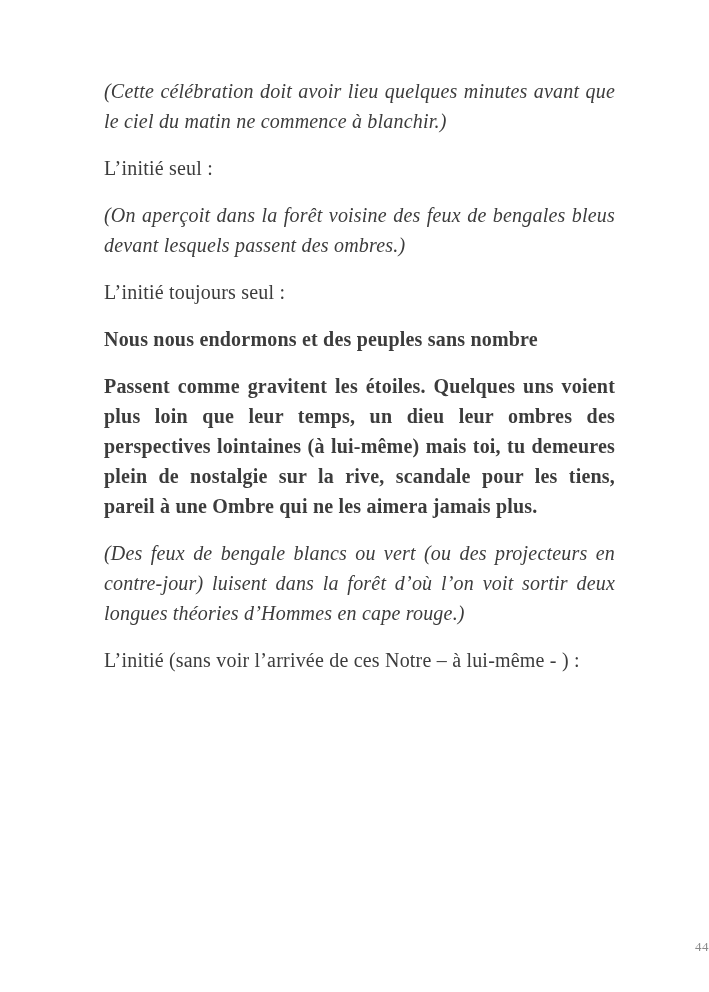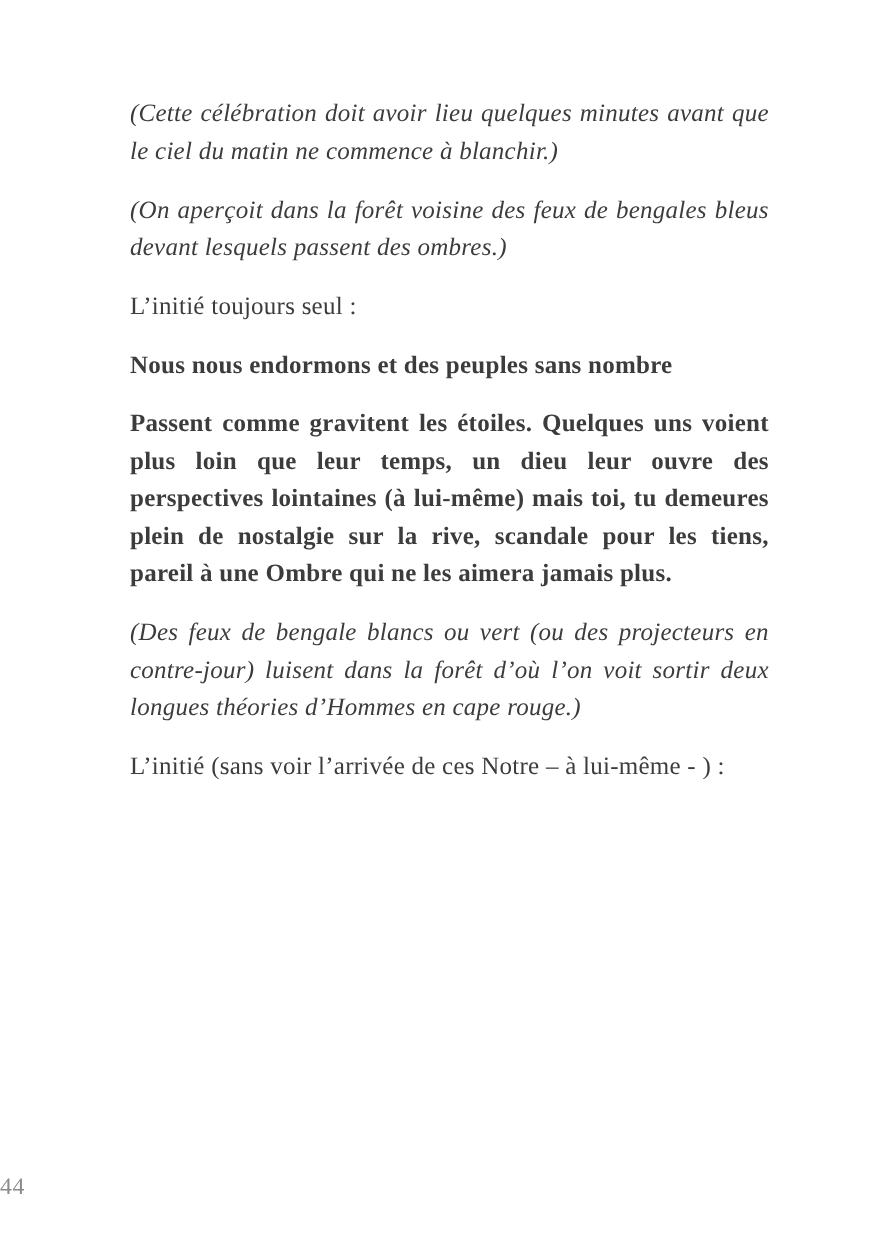--- a/index.html
+++ b/index.html
@@ -36,32 +36,33 @@
     font-weight: normal;
   }
   .para.dialogue {
     font-weight: bold;
   }
   .page-number {
     position: absolute;
     left: 0;
     top: 939px;
     width: 100%;
-    text-align: left;
-    font-size: 19px;
+    text-align: right;
+    font-size: 13px;
     color: #8a8a8a;
     letter-spacing: 0.5px;
   }
 </style>
 </head>
 <body>
 
 <div class="page">
   <p class="para stage">(Cette célébration doit avoir lieu quelques minutes avant que le ciel du matin ne commence à blanchir.)</p>
+  <p class="para speaker">L’initié seul :</p>
   <p class="para stage">(On aperçoit dans la forêt voisine des feux de bengales bleus devant lesquels passent des ombres.)</p>
   <p class="para speaker">L’initié toujours seul :</p>
   <p class="para dialogue">Nous nous endormons et des peuples sans nombre</p>
-  <p class="para dialogue">Passent comme gravitent les étoiles. Quelques uns voient plus loin que leur temps, un dieu leur ouvre des perspectives lointaines (à lui-même) mais toi, tu demeures plein de nostalgie sur la rive, scandale pour les tiens, pareil à une Ombre qui ne les aimera jamais plus.</p>
+  <p class="para dialogue">Passent comme gravitent les étoiles. Quelques uns voient plus loin que leur temps, un dieu leur ombres des perspectives lointaines (à lui-même) mais toi, tu demeures plein de nostalgie sur la rive, scandale pour les tiens, pareil à une Ombre qui ne les aimera jamais plus.</p>
   <p class="para stage">(Des feux de bengale blancs ou vert (ou des projecteurs en contre-jour) luisent dans la forêt d’où l’on voit sortir deux longues théories d’Hommes en cape rouge.)</p>
   <p class="para speaker">L’initié (sans voir l’arrivée de ces Notre – à lui-même - ) :</p>
 </div>
 
 <div class="page-number">44</div>
 
 </body></html>

